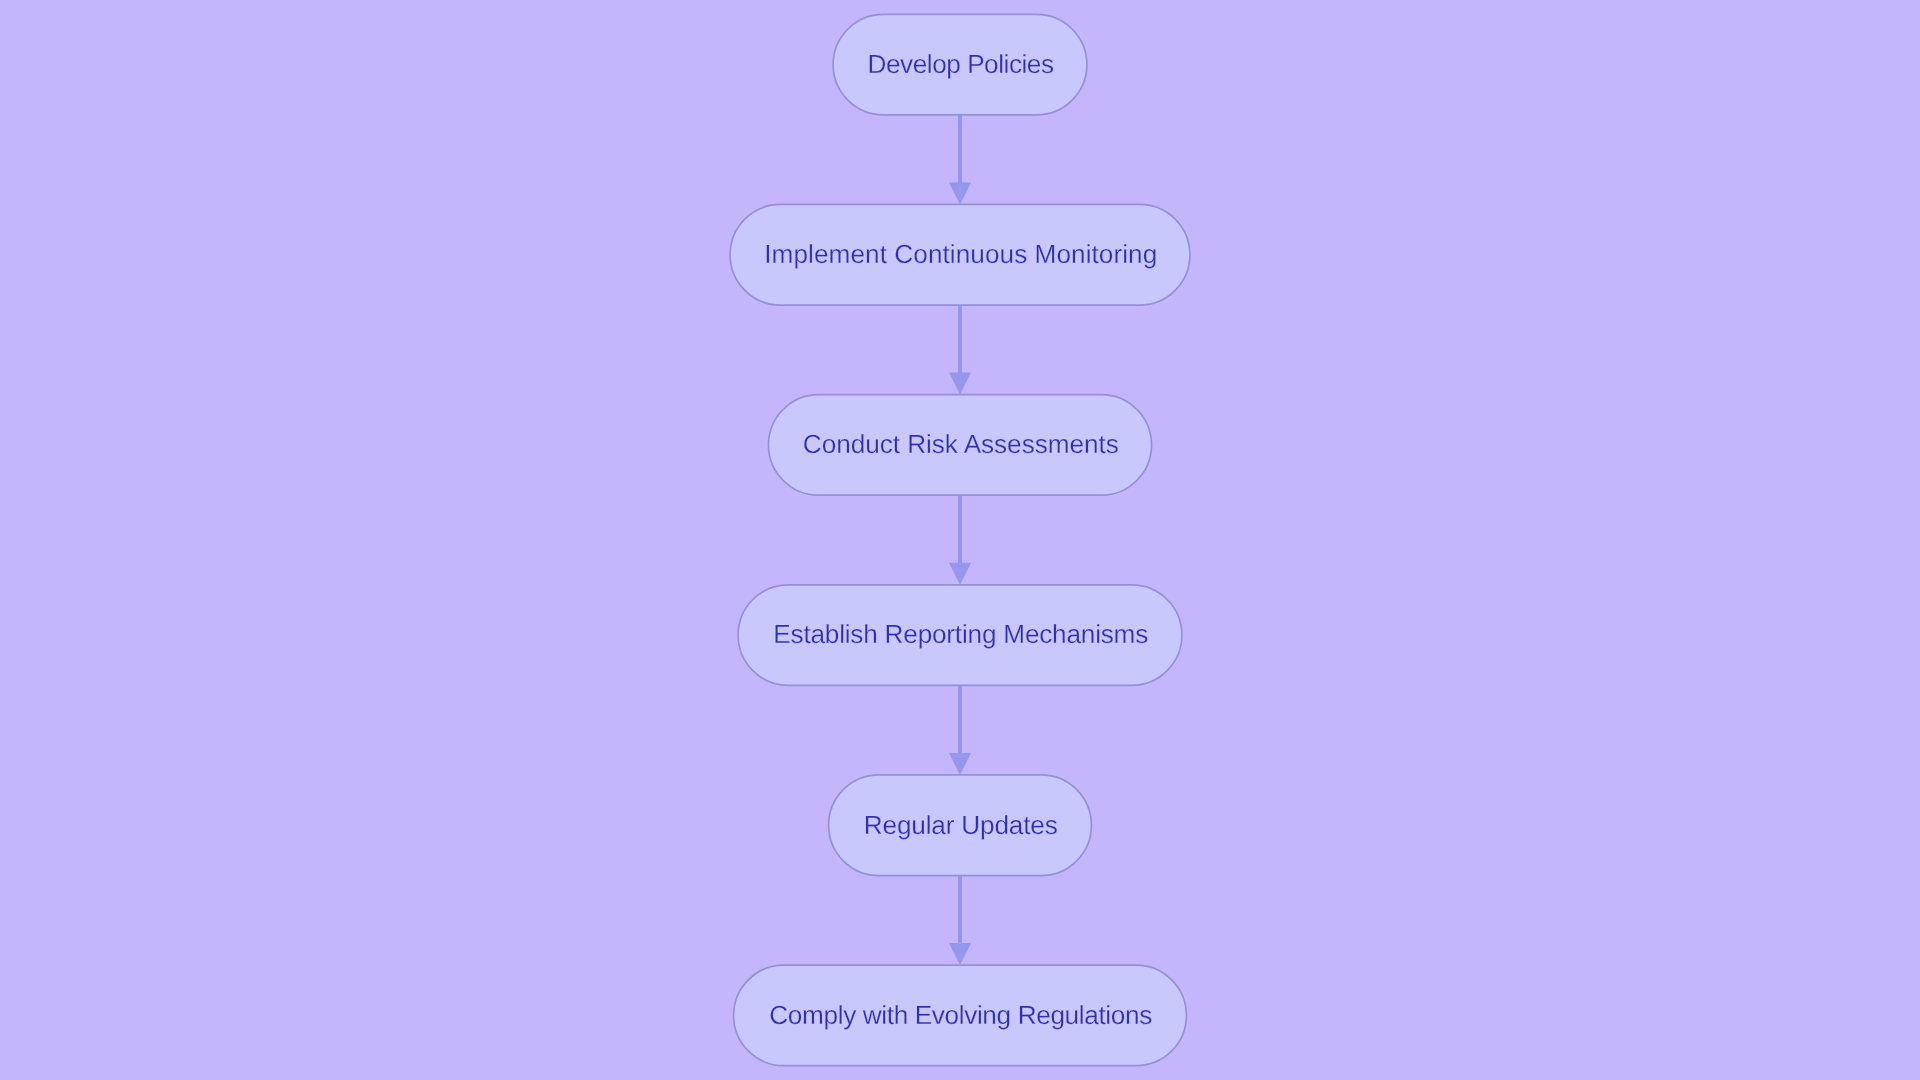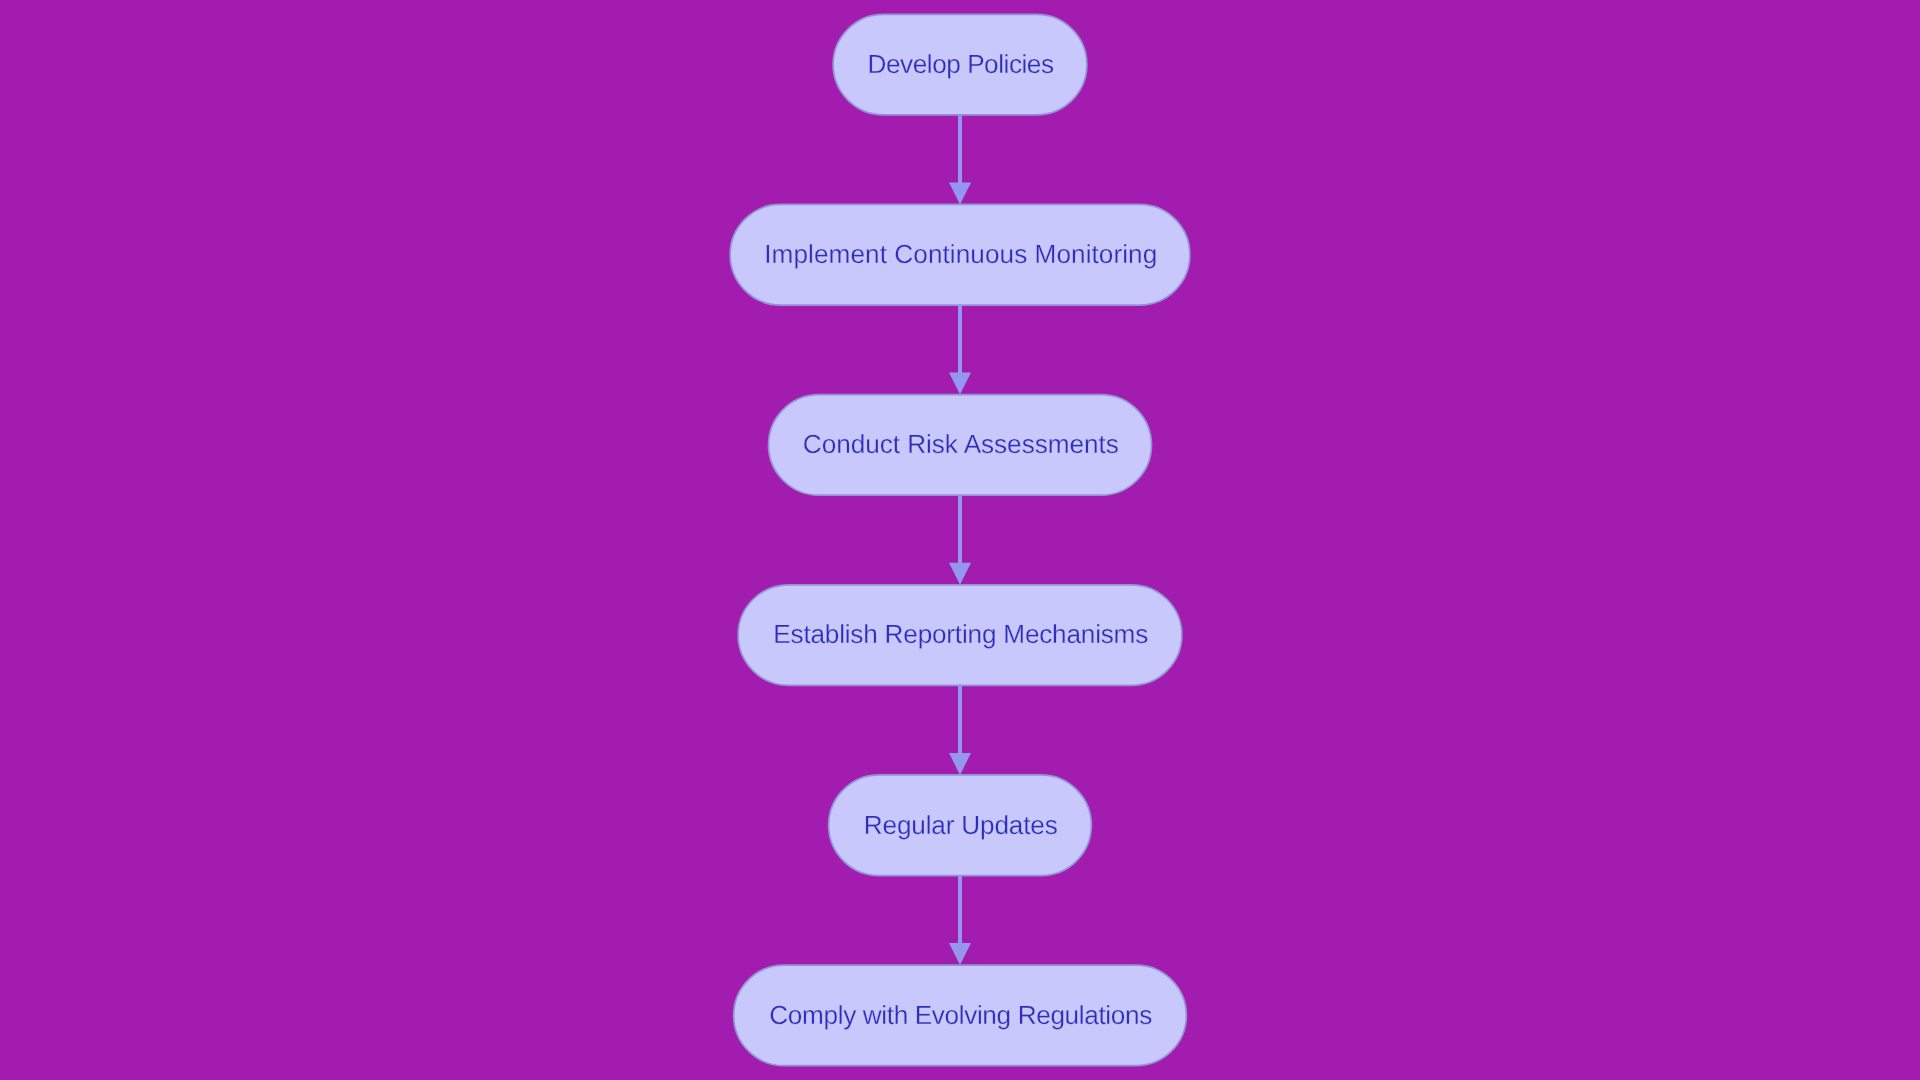--- a/index.html
+++ b/index.html
@@ -1,19 +1,19 @@
 <!DOCTYPE html>
 <html><head>
 <meta charset="utf-8">
 <title>Compliance Process Flowchart</title>
 <style>
   html,body{margin:0;padding:0;background:#ffffff;}
   body{width:1920px;height:1080px;overflow:hidden;
        font-family:"Liberation Sans",sans-serif;}
-  #canvas{position:relative;width:1920px;height:1080px;background:#a21caf;overflow:hidden;}
+  #canvas{position:relative;width:1920px;height:1080px;background:#c4b5fd;overflow:hidden;}
   svg#flow{position:absolute;left:0;top:0;width:1920px;height:1080px;display:block;
            shape-rendering:geometricPrecision;}
   .node-label{font-family:"Liberation Sans",sans-serif;font-weight:400;
               text-rendering:geometricPrecision;
               -webkit-font-smoothing:antialiased;
               will-change:opacity;
               dominant-baseline:alphabetic;}
   .edge-line{fill:none;}
 </style>
 </head>

